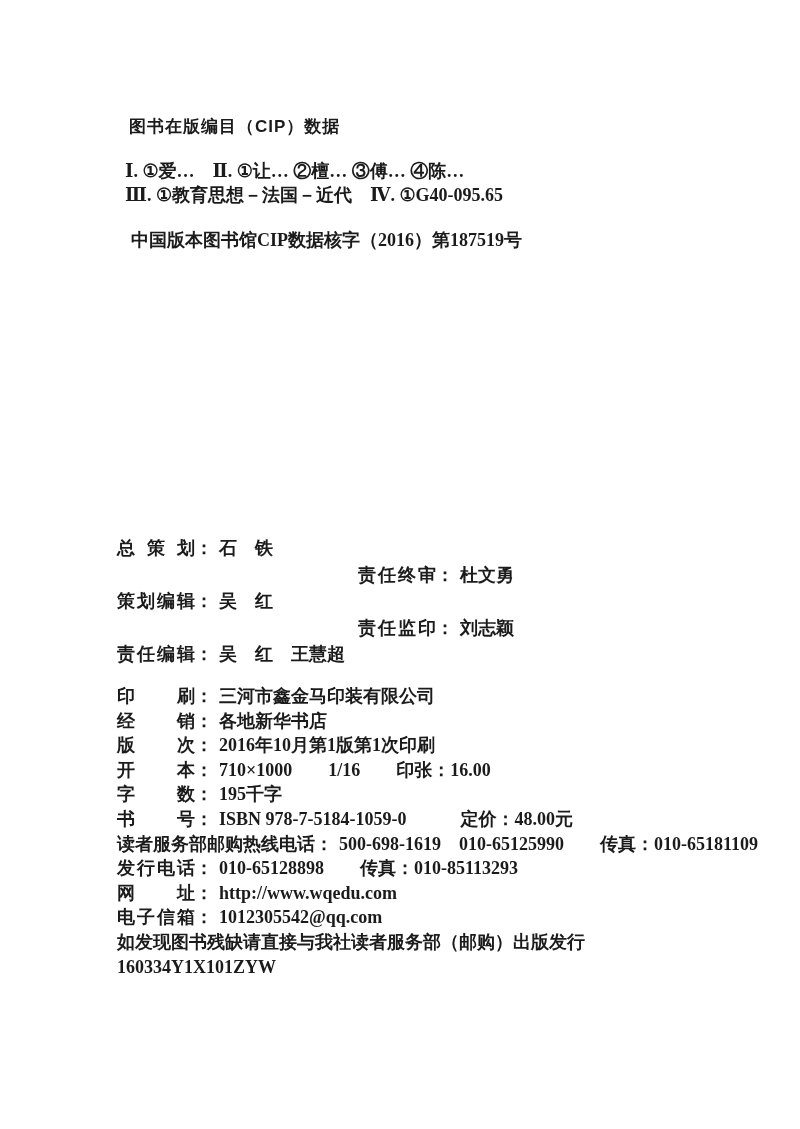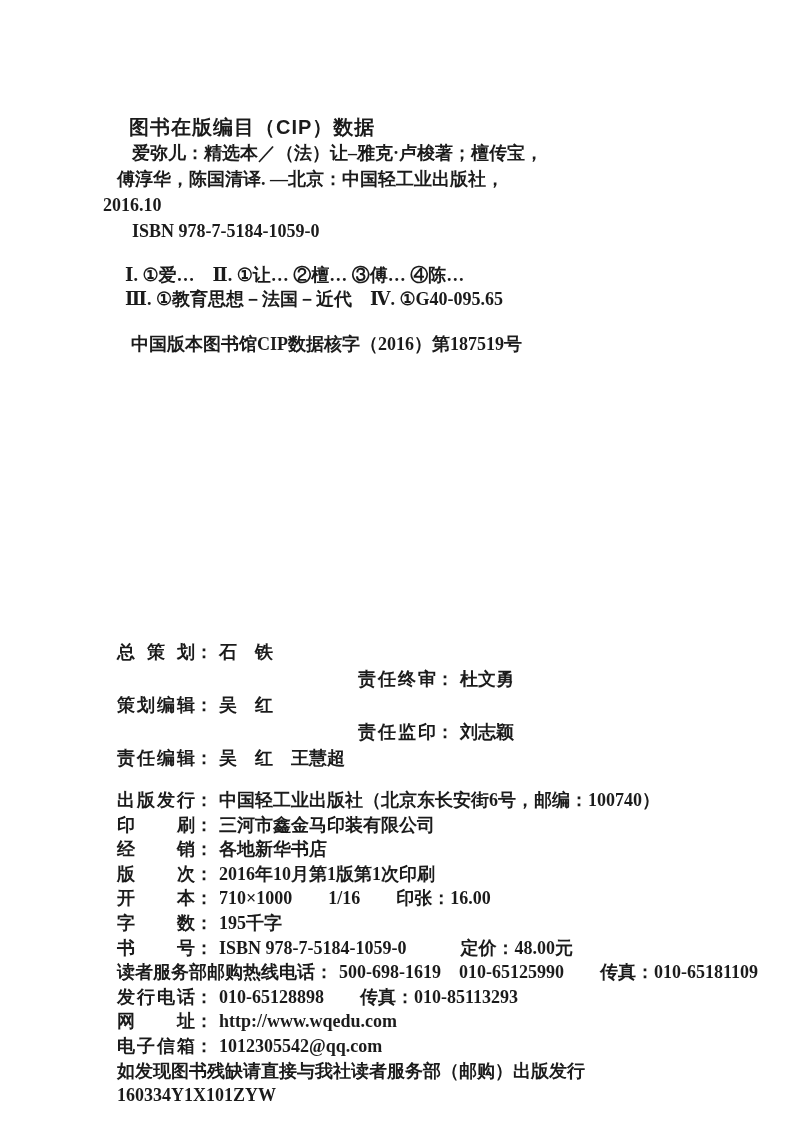--- a/index.html
+++ b/index.html
@@ -13,21 +13,21 @@
   }
   .content{
     position:absolute;
     left:117px;top:114px;
     width:630px;
   }
   
   .cip-heading{
     font-family:"Liberation Sans","DejaVu Sans",sans-serif;
     font-weight:700;
-    font-size:20px;
+    font-size:17px;
     line-height:26px;
     margin-left:12px;
     letter-spacing:1px;
   }
   .cip-body{font-size:18px;line-height:26px;font-weight:600;}
   .cip-line{display:block;}
   .ind{margin-left:15px;}
   .outd{margin-left:-14px;}
   .cip-class{font-size:18px;line-height:24px;font-weight:600;margin-top:19px;margin-left:8px;}
   .cip-recno{font-size:18px;line-height:24px;font-weight:600;margin-top:21px;margin-left:14px;}
@@ -50,26 +50,20 @@
   .pub-note{line-height:24.6px;white-space:nowrap;}
 </style>
 </head>
 <body>
 
 <div class="page">
   <div class="content">
 
     <div class="cip-heading">图书在版编目（CIP）数据</div>
 
-    <div class="cip-body">
-      <span class="cip-line ind">爱弥儿：精选本／（法）让–雅克·卢梭著；檀传宝，</span>
-      <span class="cip-line">傅淳华，陈国清译. —北京：中国轻工业出版社，</span>
-      <span class="cip-line outd">2016.10</span>
-      <span class="cip-line ind">ISBN 978-7-5184-1059-0</span>
-    </div>
 
     <div class="cip-class">
       <span class="cip-line">Ⅰ. ①爱…　Ⅱ. ①让… ②檀… ③傅… ④陈…</span>
       <span class="cip-line">Ⅲ. ①教育思想－法国－近代　Ⅳ. ①G40-095.65</span>
     </div>
 
     <div class="cip-recno">中国版本图书馆CIP数据核字（2016）第187519号</div>
 
     <div class="credits">
 
@@ -94,23 +88,20 @@
         </div>
         <div class="pair-right">
           <span class="lab">责任监印</span><span>：</span><span class="val">刘志颖</span>
         </div>
       </div>
 
     </div>
 
     <div class="publishing">
 
-      <div class="pub-row">
-        <span class="lab">出版发行</span><span>：</span><span class="val">中国轻工业出版社（北京东长安街6号，邮编：100740）</span>
-      </div>
       <div class="pub-row">
         <span class="lab">印刷</span><span>：</span><span class="val">三河市鑫金马印装有限公司</span>
       </div>
       <div class="pub-row">
         <span class="lab">经销</span><span>：</span><span class="val">各地新华书店</span>
       </div>
       <div class="pub-row">
         <span class="lab">版次</span><span>：</span><span class="val">2016年10月第1版第1次印刷</span>
       </div>
       <div class="pub-row">

